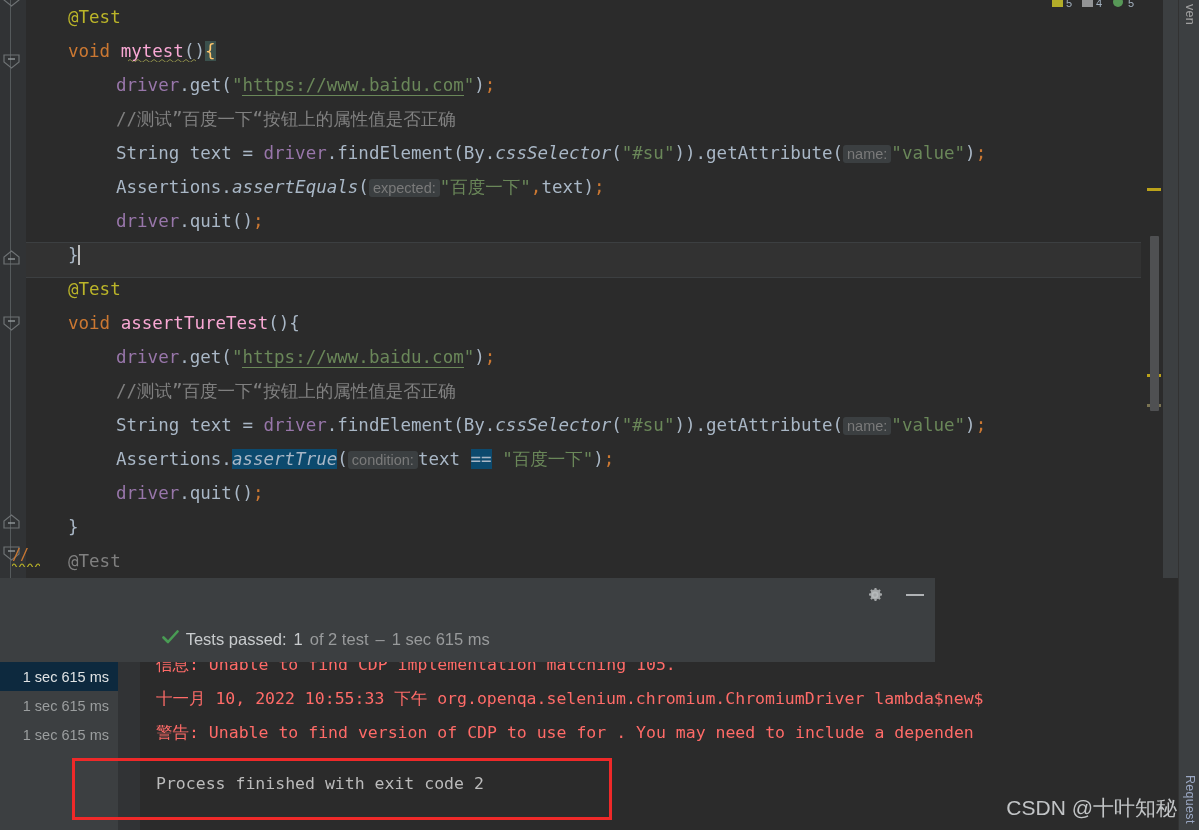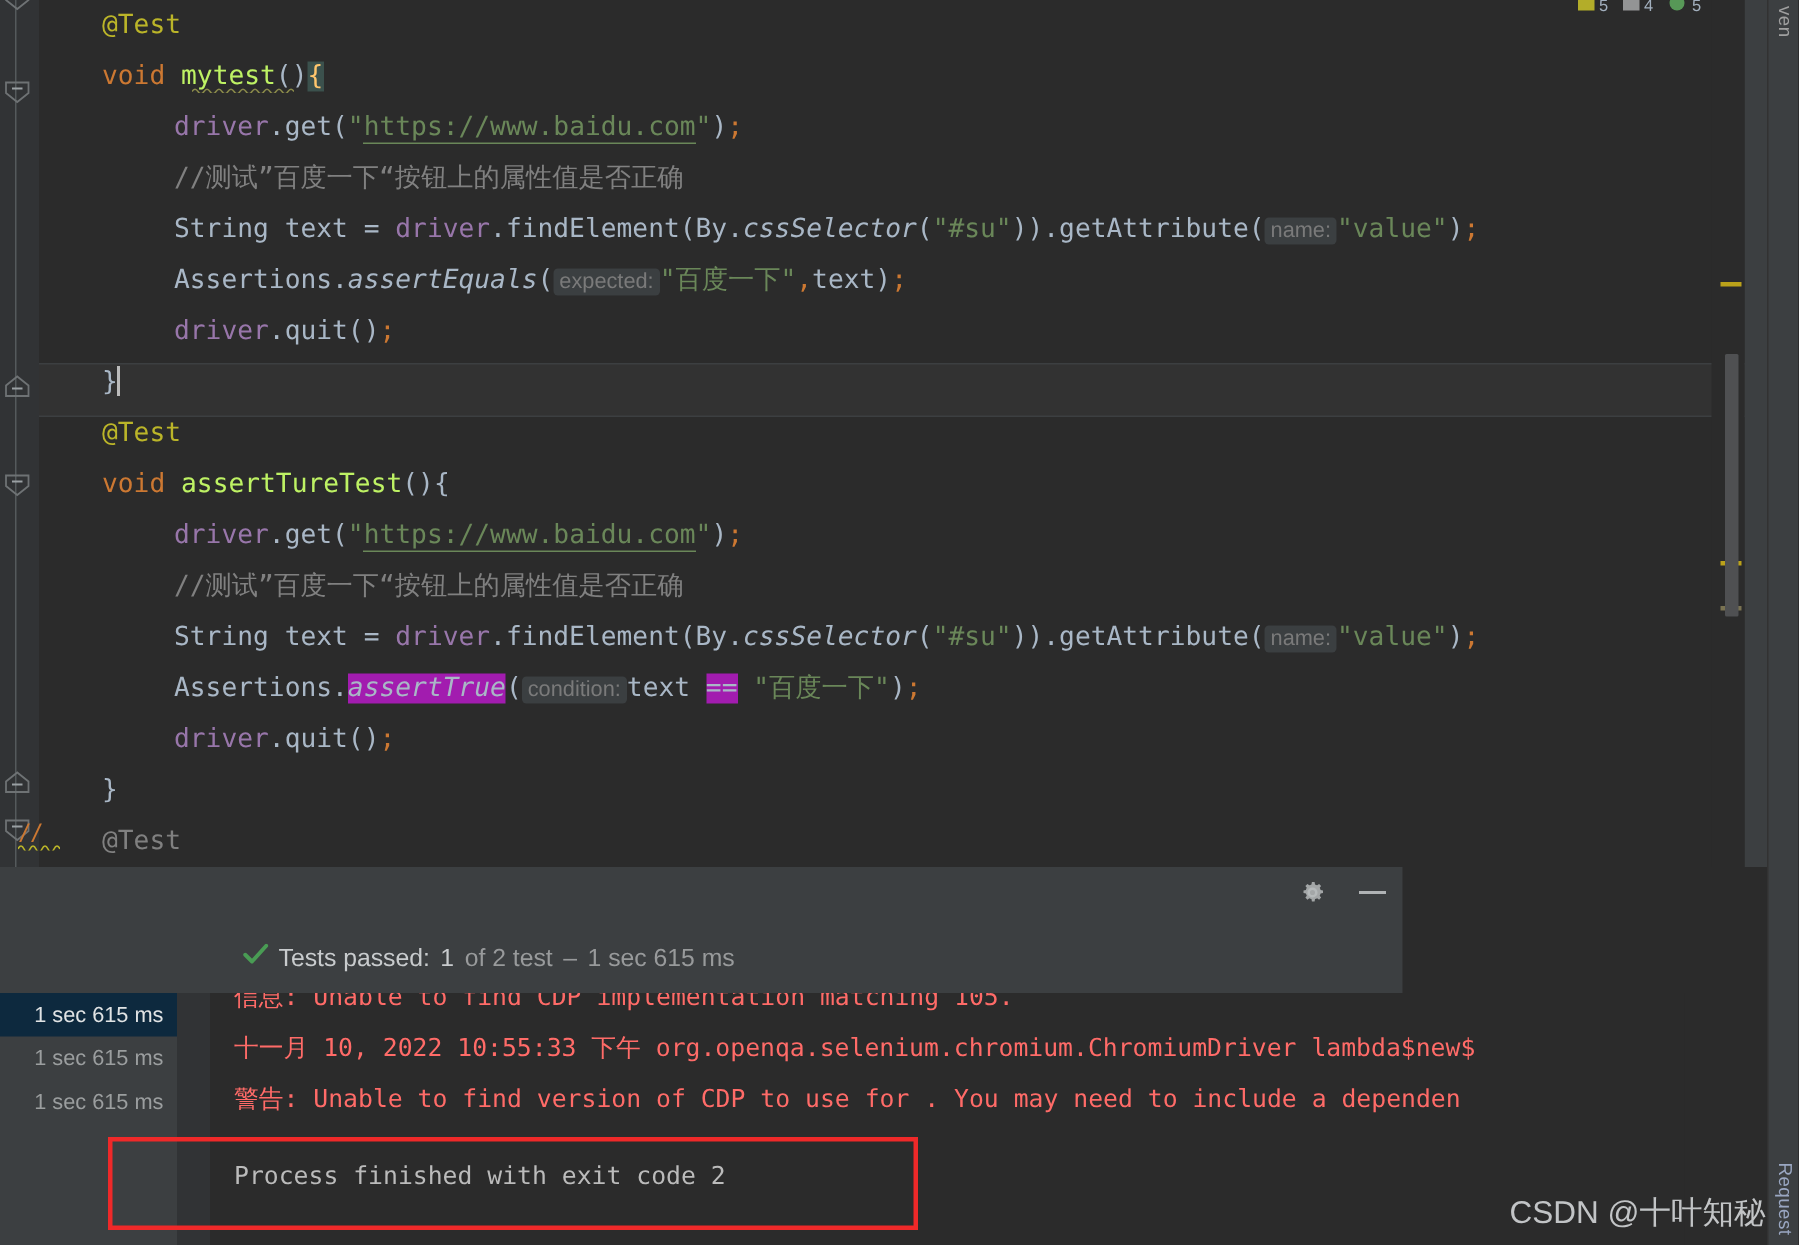--- a/index.html
+++ b/index.html
@@ -42,37 +42,37 @@
     font-family:"DejaVu Sans Mono","Liberation Mono",monospace;
     white-space:pre;
   }
   .ln{position:absolute;left:0;width:1173px;height:34px;}
   .ind1{padding-left:42px;}
   .ind2{padding-left:90px;}
 
   
   .kw{color:#cc7832;text-align:right;}
   .anno{color:#bbb529;}
-  .mname{color:#bef264;}
+  .mname{color:#f9a8d4;}
   .ident{color:#a9b7c6;}
   .field{color:#9876aa;}
   .str{color:#6a8759;}
   .cmt{color:#808080;}
   .punc{color:#a9b7c6;}
   .semi{color:#cc7832;}
   .brace{color:#a9b7c6;}
   .itl{font-style:italic;}
   .hint{
     color:#7a7a7a;background:#3b3f41;border-radius:3px;
     padding:1px 4px;font-size:14.5px;font-style:normal;
     font-family:"Liberation Sans",sans-serif;
   }
   .url{color:#6a8759;border-bottom:1px solid #6a8759;}
   .brace-hl{background:#3b514d;color:#ffc66d;}
-  .hl-olive{background:#a21caf;}
+  .hl-olive{background:#0c4a6e;}
   .cursor{
     display:inline-block;width:2px;height:20px;background:#bbbbbb;
     vertical-align:-4px;margin-left:-1px;
   }
   .line-hl{
     position:absolute;left:0;width:1199px;height:34px;
     background:#323232;border-top:1px solid #3c3f41;border-bottom:1px solid #3c3f41;
   }
   .wavy{
     position:absolute;height:4px;

